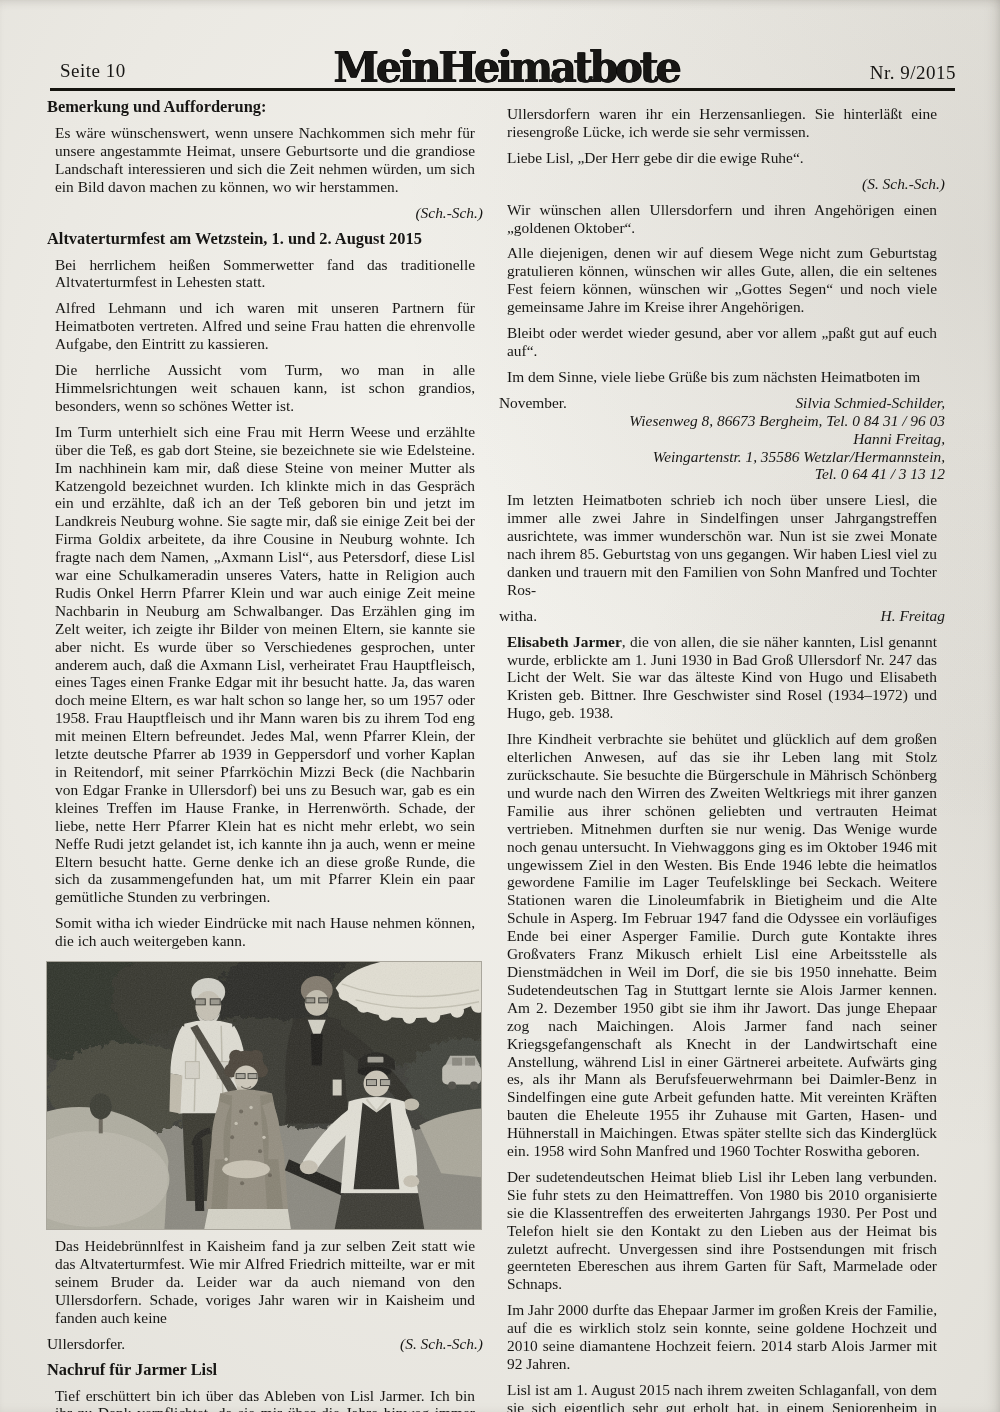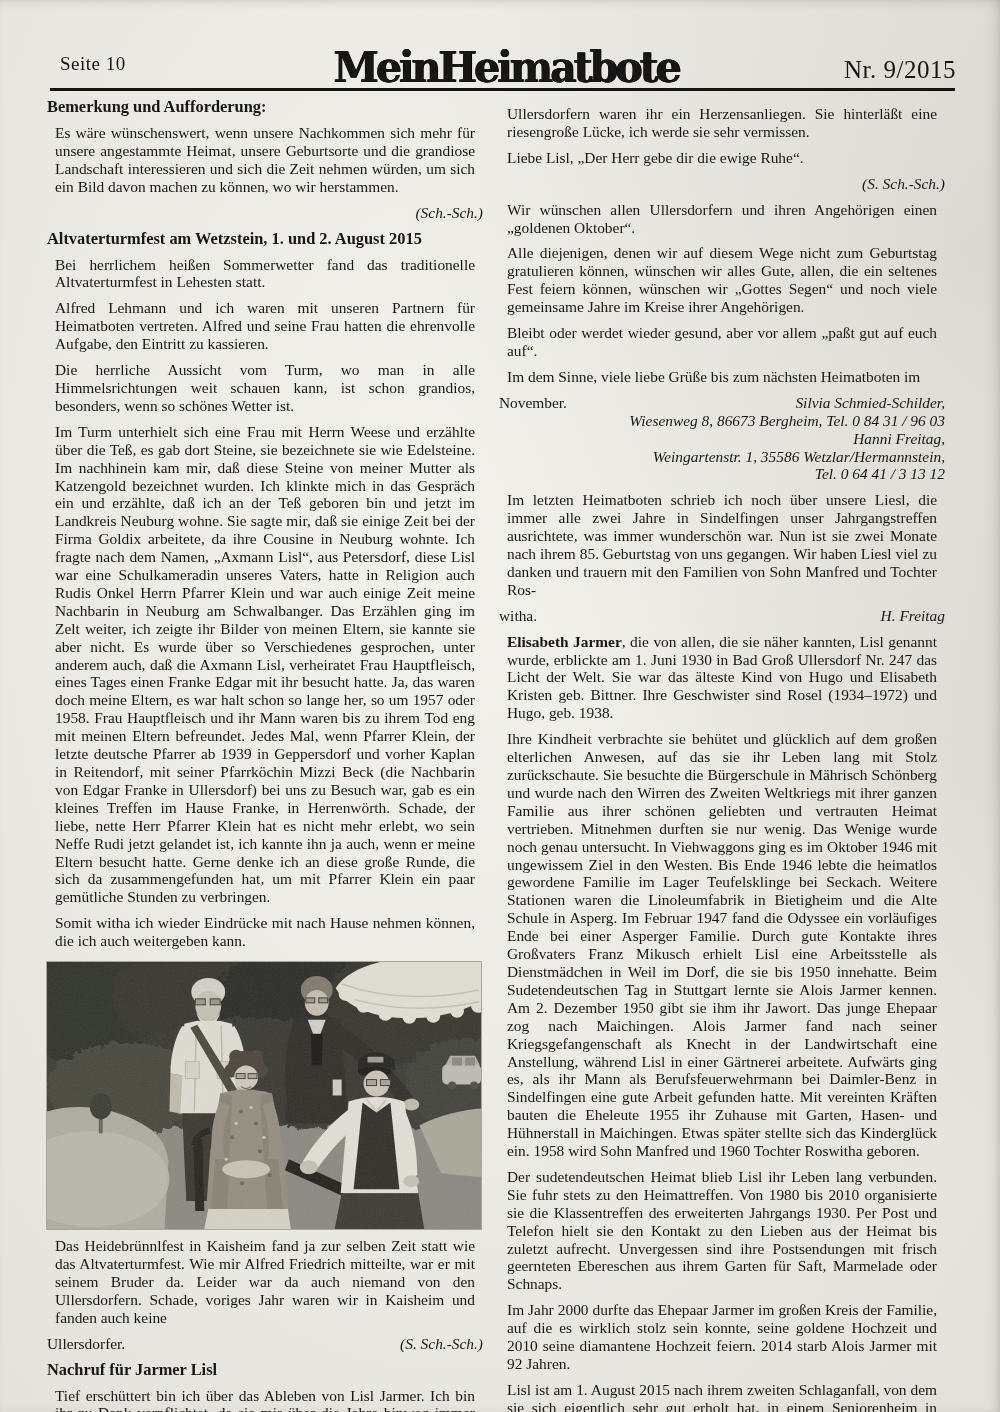--- a/index.html
+++ b/index.html
@@ -6,22 +6,22 @@
   .page{
     position:relative;width:1000px;height:1412px;overflow:hidden;
     background:
       radial-gradient(circle at 97% 18%, rgba(110,105,95,0.10), transparent 38%),
       radial-gradient(circle at 99% 55%, rgba(110,105,95,0.08), transparent 30%),
       radial-gradient(ellipse at 45% 38%, #f3f2ed 0%, #ebe9e3 55%, #e2e0d9 100%);
     box-shadow: inset -7px 0 16px -9px rgba(60,55,45,0.35), inset 0 6px 14px -10px rgba(60,55,45,0.25);
     font-family:"Liberation Serif", serif;color:#171614;
   }
   .pagehead{position:absolute;left:56px;right:44px;top:34px;height:52px;}
-  .page-label{position:absolute;left:4px;bottom:11px;font-size:19px;letter-spacing:0.5px;}
-  .issue-label{position:absolute;right:0;bottom:2px;font-size:25px;letter-spacing:0.5px;}
+  .page-label{position:absolute;left:4px;bottom:4px;font-size:19px;letter-spacing:0.5px;}
+  .issue-label{position:absolute;right:0;bottom:2px;font-size:19px;letter-spacing:0.5px;}
   .masthead{
     position:absolute;left:0;right:0;bottom:-2px;text-align:center;
     font-family:"DejaVu Serif", serif;font-weight:bold;font-size:41px;line-height:1;
     letter-spacing:-3px;transform:scaleY(1.04);
     text-shadow:0.7px 0 0 #000, -0.4px 0 0 #000;
   }
   .head-rule{position:absolute;left:50px;right:45px;top:88px;height:3px;background:#15140f;}
   .columns{position:absolute;left:47px;top:97px;width:898px;display:flex;gap:16px;align-items:flex-start;}
   .col{font-size:15.4px;line-height:17.9px;text-align:justify;text-justify:inter-word;hyphens:auto;}
   .col.left{width:436px;}

